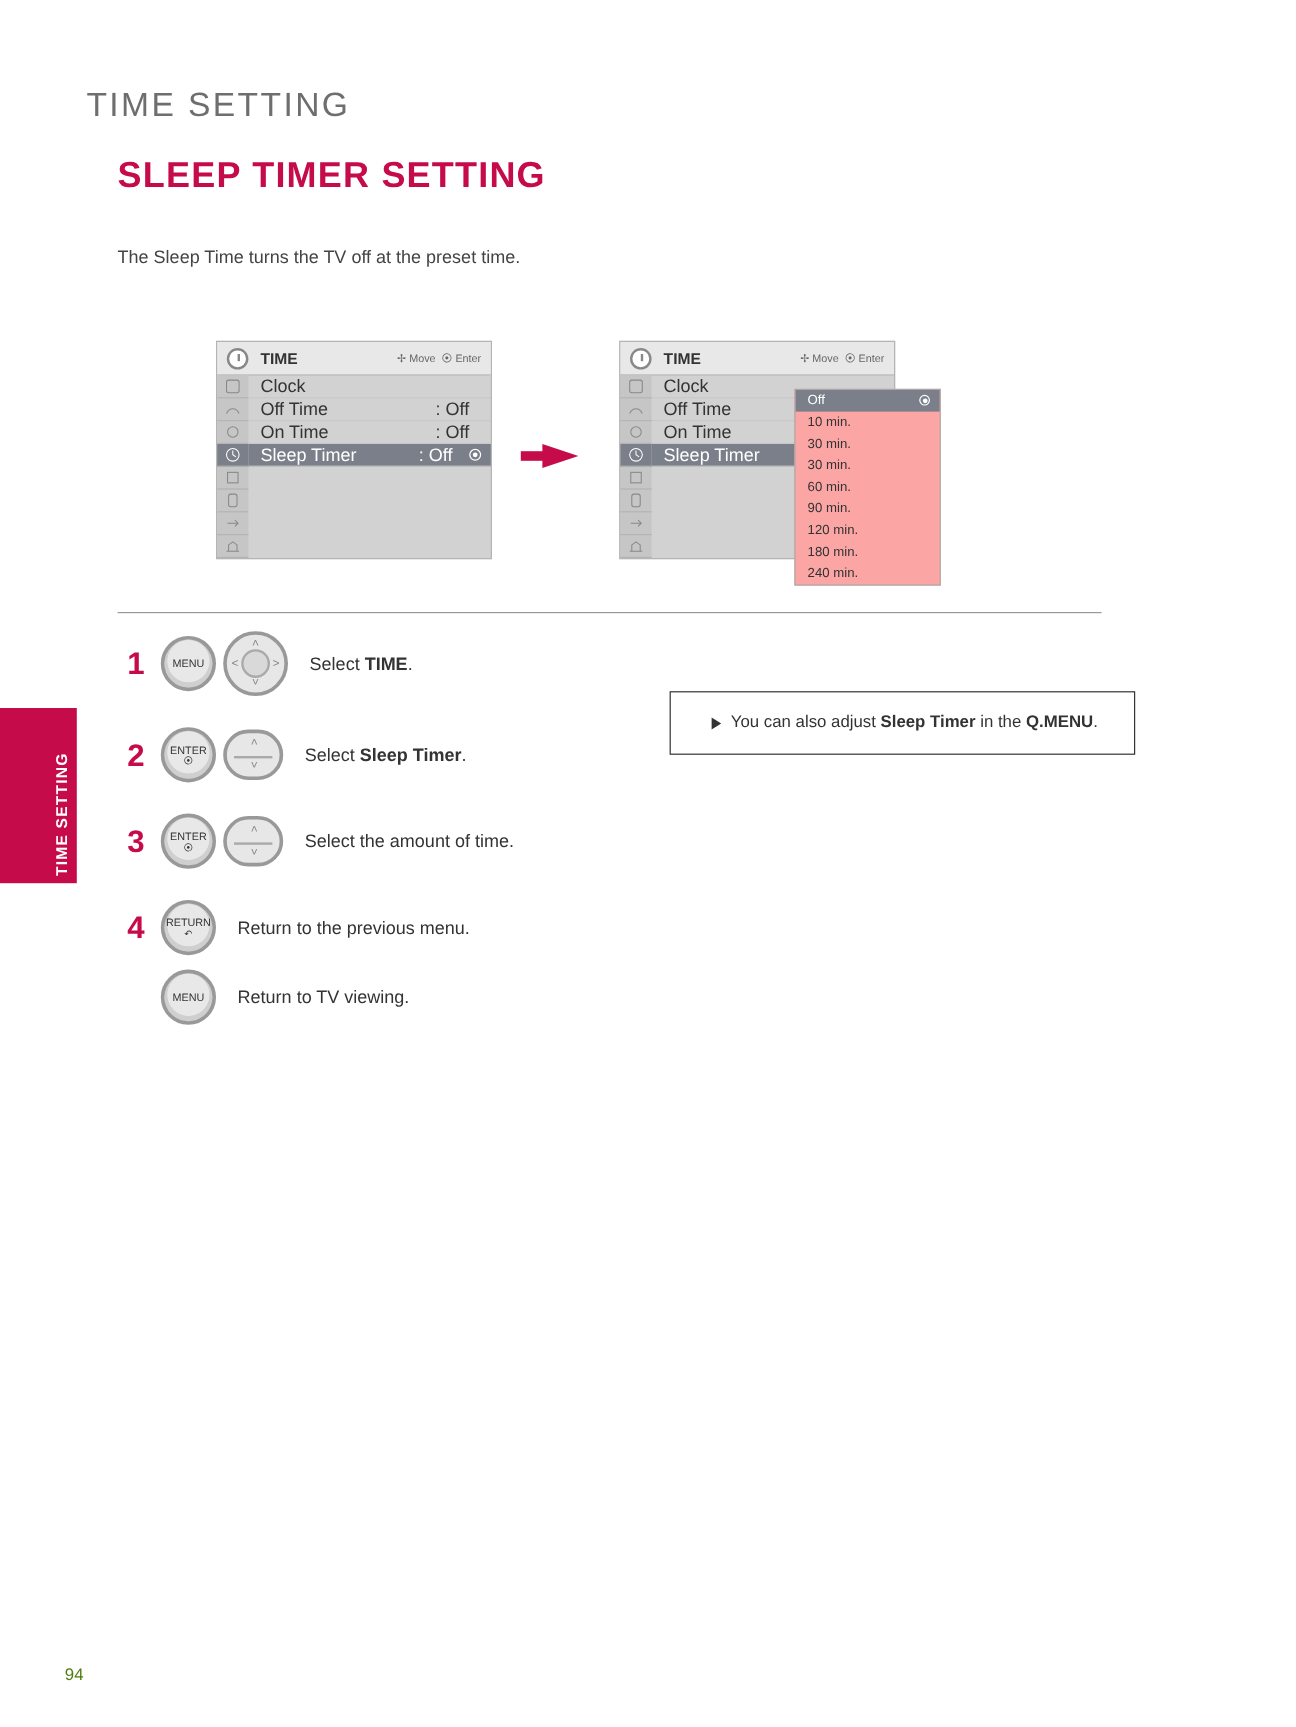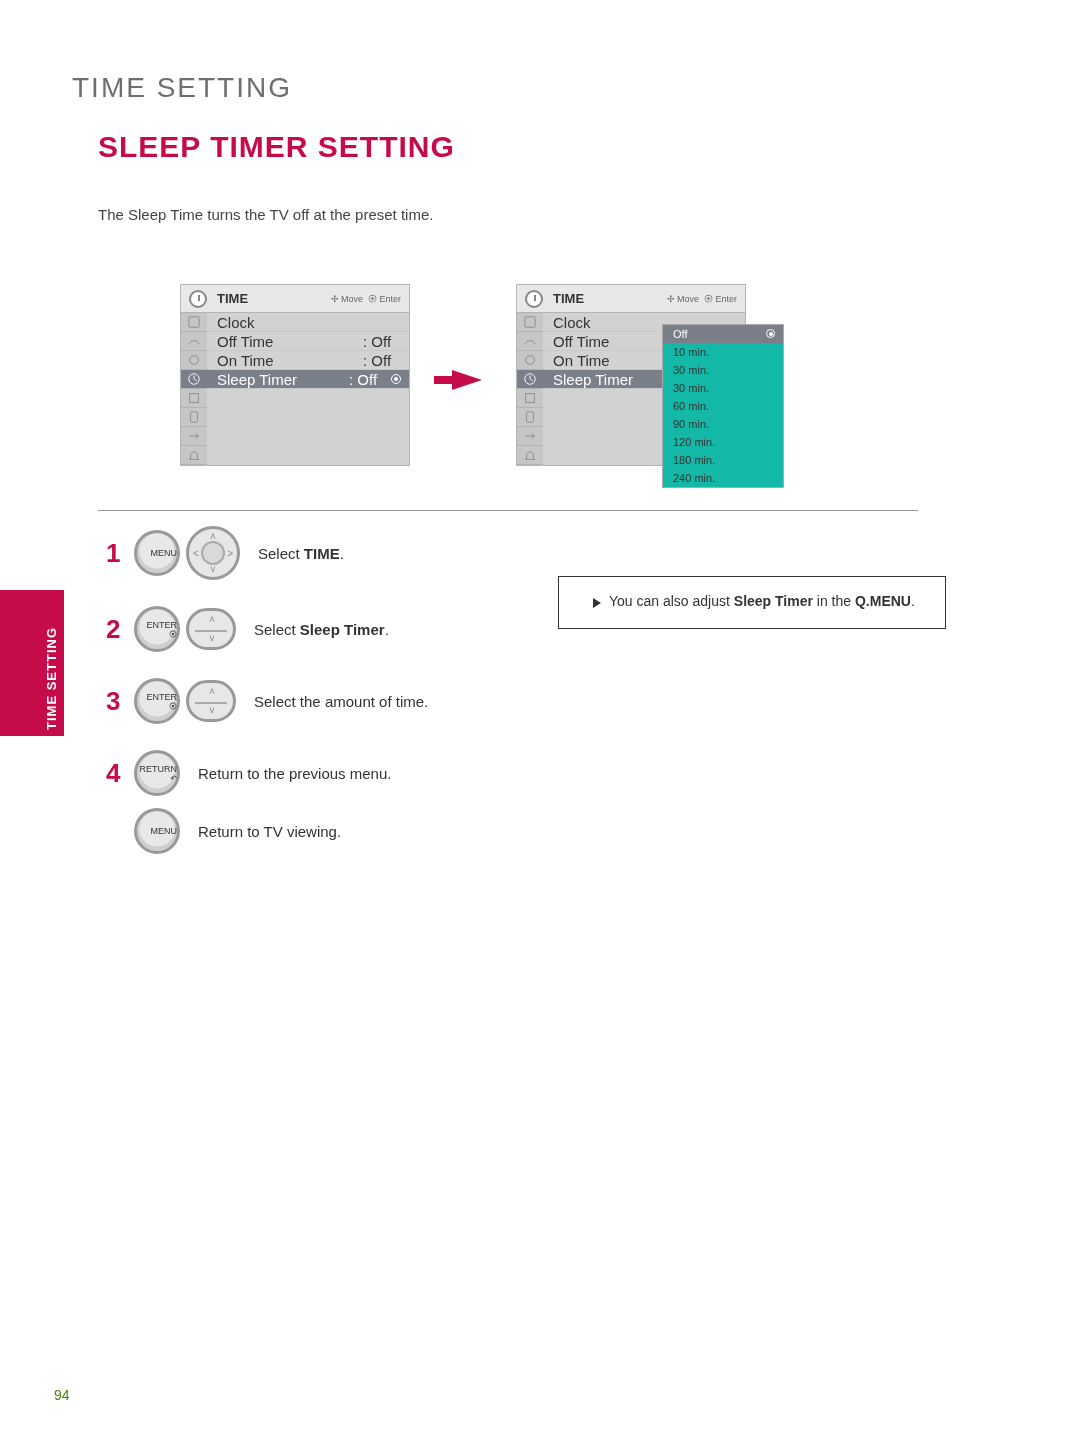--- a/index.html
+++ b/index.html
@@ -109,21 +109,21 @@
   }
   .list-row.selected .radio.on::after{background:#fff;}
   .osd-body .list-col .blank { height: 76px; }
 
   
   .submenu {
     position: absolute;
     top: 324px;
     left: 662px;
     width: 122px;
-    background: #14b8a6;
+    background: #fca5a5;
     border: 1px solid #aaa;
     font-size: 11px;
   }
   .submenu .sm-row {
     height: 18px;
     display:flex;align-items:center;
     padding:0 10px;
     color:#333;
     position:relative;
   }
@@ -171,21 +171,21 @@
   .step .num{
     font-size: 26px;
     font-weight:bold;
     color:#c60b4a;
     width: 22px;
     text-align:left;
   }
   .step .btn-round{
     width:46px;height:46px;border:3px solid #999;border-radius:50%;
     background: radial-gradient(circle at 50% 45%, #e8e8e8 0 58%, #cfcfcf 60%);
-    display:flex;align-items:flex-end;justify-content:center;
+    display:flex;align-items:center;justify-content:center;
     font-size:9px;color:#333;flex-direction:column;
   }
   .step .btn-round .sub{font-size:8px;}
   .step .nav-ring{
     width:54px;height:54px;border:3px solid #999;border-radius:50%;
     background:#e7e7e7;position:relative;
     display:flex;align-items:center;justify-content:center;
   }
   .step .nav-ring .inner{
     width:24px;height:24px;border-radius:50%;background:#d9d9d9;border:2px solid #aaa;

